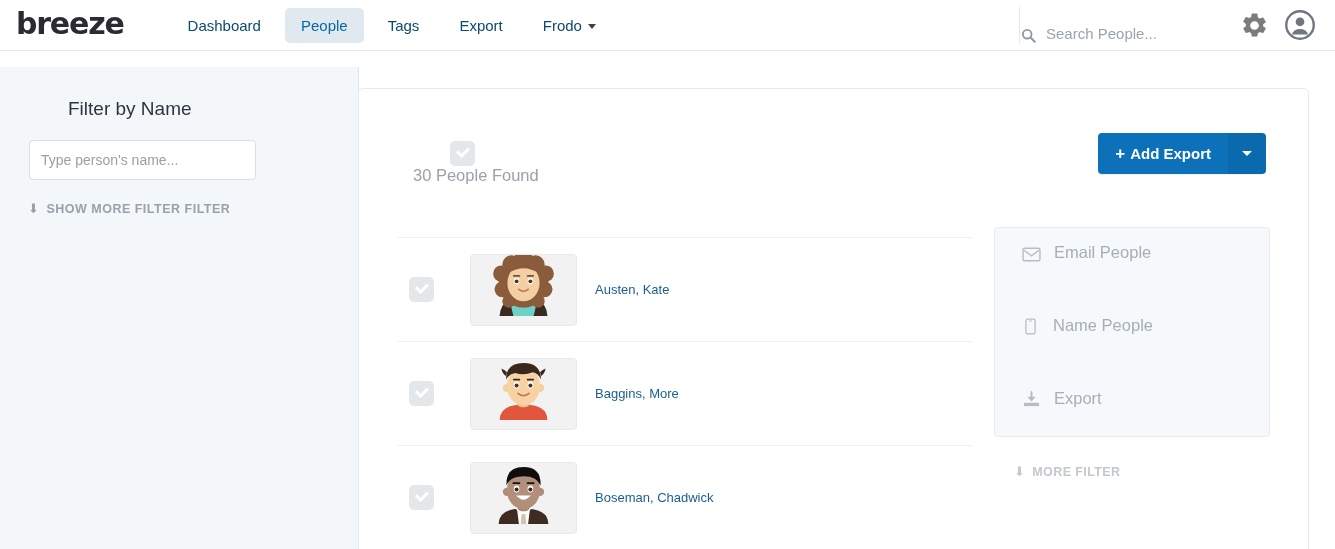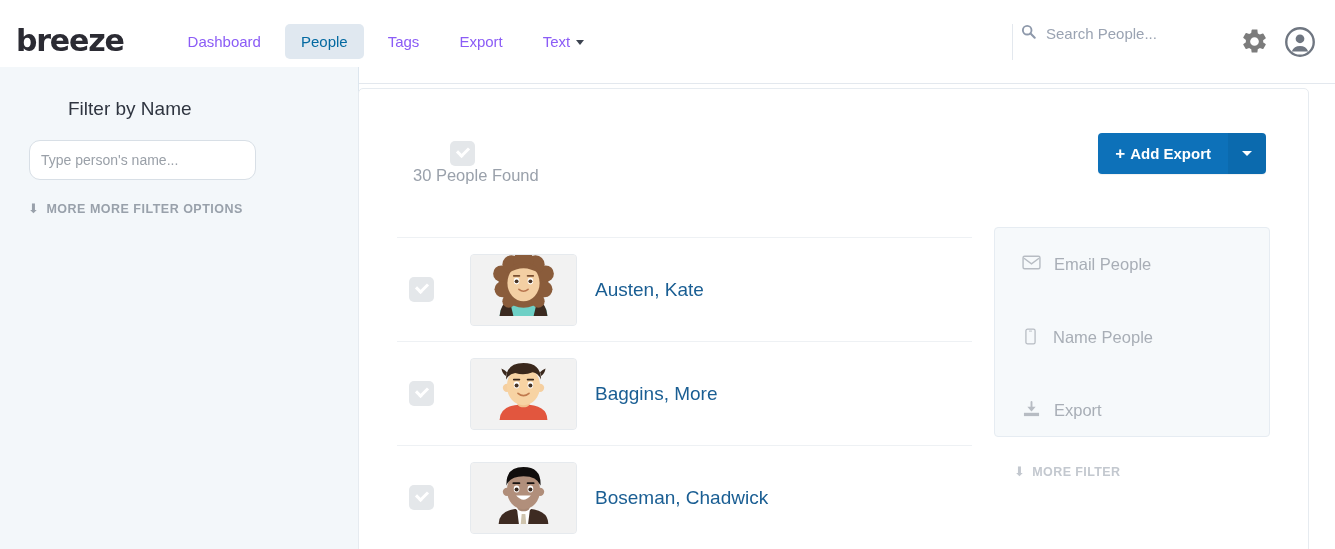--- a/index.html
+++ b/index.html
@@ -8,39 +8,39 @@
     width: 1335px; height: 549px;
     overflow: hidden;
     background: #ffffff;
     font-family: "Liberation Sans", sans-serif;
     -webkit-font-smoothing: antialiased;
   }
 
   
   #header {
     position: absolute; top: 0; left: 0;
-    width: 1335px; height: 84px;
+    width: 1335px; height: 51px;
     background: #ffffff;
     border-bottom: 1px solid #e3e8ee;
     display: flex; align-items: center;
   }
   #logo {
     margin-left: 16px;
     font-size: 30px;
     font-weight: 700;
     letter-spacing: -1.2px;
     color: #2b2b33;
     font-family: "DejaVu Sans", sans-serif;
     line-height: 1;
     padding-bottom: 2px;
   }
   #mainnav { display: flex; align-items: center; margin-left: 48px; }
   .navitem {
     font-size: 15px;
-    color: #8b5cf6;
+    color: #0c4a6e;
     padding: 9px 16px;
     border-radius: 5px;
     margin-right: 8px;
     cursor: pointer;
     white-space: nowrap;
   }
   .navitem.active { background: #e0e8f0; color: #0369a1; }
   .caret-down {
     display: inline-block;
     width: 0; height: 0;
@@ -49,24 +49,24 @@
     border-top: 5px solid #3c4350;
     margin-left: 6px;
     vertical-align: 2px;
   }
   #header-right {
     margin-left: auto;
     display: flex; align-items: center;
     height: 100%;
   }
   #search-wrap {
-    display: flex; align-items: flex-start;
+    display: flex; align-items: flex-end;
     border-left: 1px solid #e3e8ee;
     height: 36px;
-    padding-left: 8px;
+    padding-left: 1px;
     margin-right: 26px;
   }
   #search-icon { margin-right: 8px; display:flex; }
   #search-input {
     border: none; outline: none;
     font-size: 15px;
     color: #8a93a5;
     width: 170px;
     background: transparent;
     font-family: "Liberation Sans", sans-serif;
@@ -83,21 +83,21 @@
     border-right: 1px solid #dde6ee;
   }
   #filter-title {
     position: absolute; left: 29px; top: 31px;
     font-size: 19px; color: #2f3540; font-weight: 400; margin-left: 39px;
   }
   #filter-input {
     position: absolute; left: 29px; top: 73px;
     width: 227px; height: 40px;
     border: 1px solid #d8dfe6;
-    border-radius: 11px;
+    border-radius: 4px;
     background: #ffffff;
     padding: 0 11px;
     font-size: 14px;
     color: #ef4444;
     outline: none;
     font-family: "Liberation Sans", sans-serif;
   }
   #filter-input::placeholder { color: #9aa0a8; }
   #show-more-filters {
     position: absolute; left: 28px; top: 134px;
@@ -192,42 +192,41 @@
     border: 1px solid #e6eaee;
     border-radius: 4px;
     background: #f2f2f2;
     overflow: hidden;
     position: relative;
     flex: 0 0 auto;
   }
   .avatar-frame svg { display: block; }
   .person-name {
     margin-left: 18px;
-    font-size: 19px;
+    font-size: 13px;
     color: #1a5e93;
     cursor: pointer;
     white-space: nowrap;
   }
 
   
   #actions-panel {
     position: absolute; left: 635px; top: 138px;
     width: 276px; height: 210px;
     background: #f6f9fb;
     border: 1px solid #e6ecf2;
     border-radius: 4px;
   }
   .action-item {
     position: absolute;
-    display: flex; align-items: flex-start;
+    display: flex; align-items: flex-end;
     color: #a8aeb6;
     font-size: 16.5px;
     cursor: pointer;
     white-space: nowrap;
-    margin-top: 12px;
   }
   .action-icon {
     display: flex; align-items: center; justify-content: center;
     width: 22px; margin-right: 12px;
   }
   #act-email { left: 25px; top: 15px; }
   #act-text  { left: 24px; top: 88px; }
   #act-export{ left: 25px; top: 161px; }
   #more-actions {
     position: absolute; left: 655px; top: 375px;
@@ -241,21 +240,21 @@
 
 <div id="header">
 
   <div id="logo">breeze</div>
 
   <nav id="mainnav">
     <div class="navitem"><span>Dashboard</span></div>
     <div class="navitem active"><span>People</span></div>
     <div class="navitem"><span>Tags</span></div>
     <div class="navitem"><span>Export</span></div>
-    <div class="navitem"><span>Text</span><i class="caret-down"></i></div>
+    <div class="navitem"><span>Frodo</span><i class="caret-down"></i></div>
   </nav>
 
   <div id="header-right">
 
     <div id="search-wrap">
       <span id="search-icon">
         <svg width="15" height="15" viewBox="0 0 16 16">
           <circle cx="6.6" cy="6.6" r="4.6" fill="none" stroke="#8e99ab" stroke-width="2"></circle>
           <line x1="10.2" y1="10.2" x2="14.6" y2="14.6" stroke="#8e99ab" stroke-width="2.2" stroke-linecap="round"></line>
         </svg>
@@ -278,21 +277,21 @@
     </span>
 
   </div>
 </div>
 
 <aside id="sidebar">
   <div id="filter-title">Filter by Name</div>
   <input id="filter-input" type="text" placeholder="Type person's name..." style="">
   <div id="show-more-filters">
     <span class="arrow-down-glyph">⬇</span>
-    <span>MORE MORE FILTER OPTIONS</span>
+    <span>SHOW MORE FILTER FILTER</span>
   </div>
 </aside>
 
 <section id="card">
 
   <div id="card-header">
     <div class="cbox"></div>
     <div id="found-label">30 People Found</div>
   </div>
 

